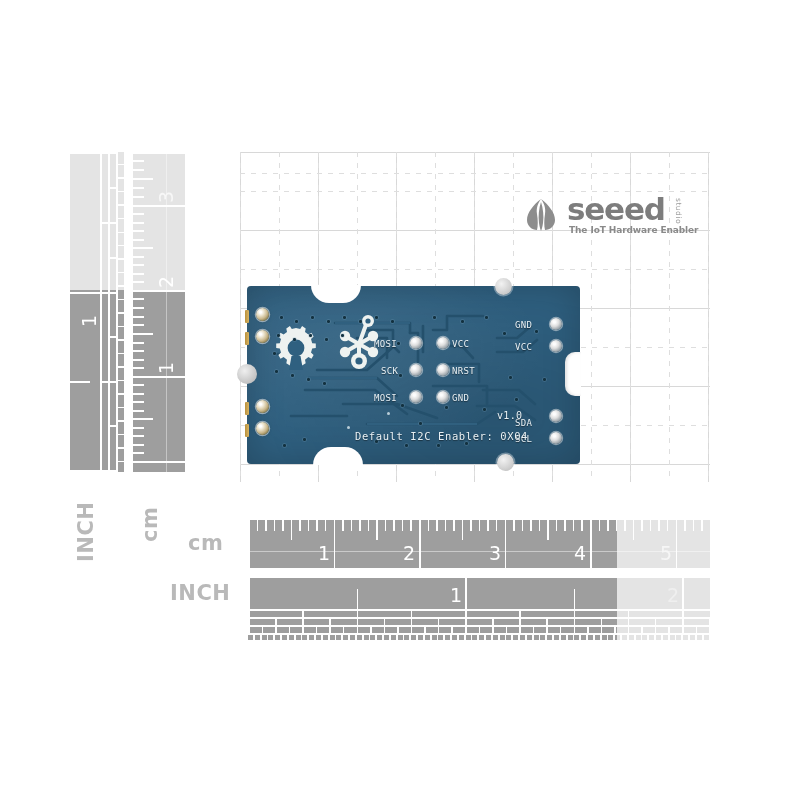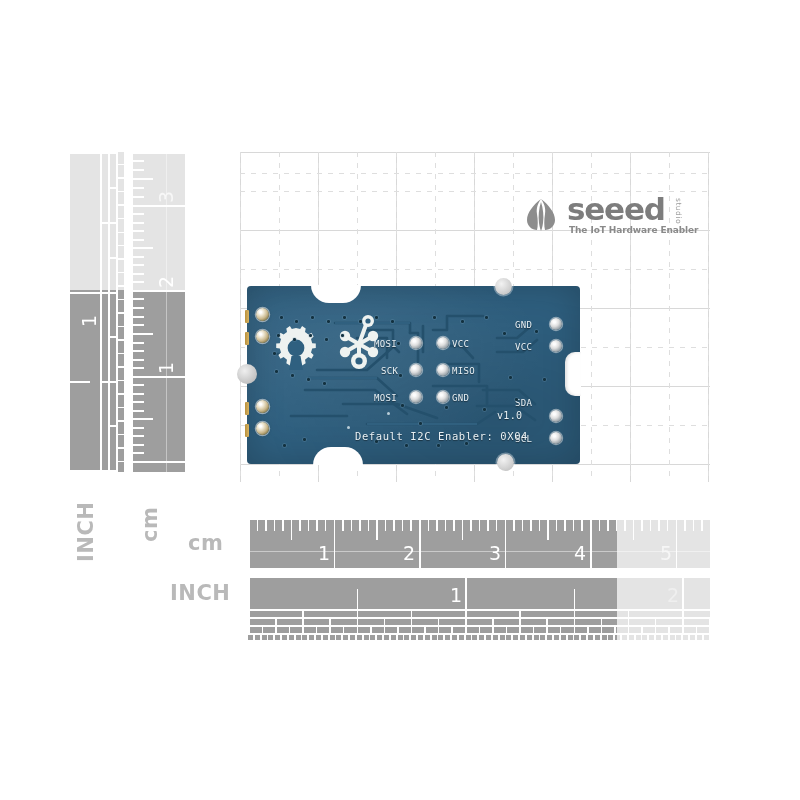--- a/index.html
+++ b/index.html
@@ -282,32 +282,32 @@
   <div class="pad-sm" style="left:163px;top:51px;"></div>
   <div class="pad-sm" style="left:190px;top:51px;"></div>
   <div class="pad-sm" style="left:163px;top:78px;"></div>
   <div class="pad-sm" style="left:190px;top:78px;"></div>
   <div class="pad-sm" style="left:163px;top:105px;"></div>
   <div class="pad-sm" style="left:190px;top:105px;"></div>
 
   <div class="silk silk-pin" style="left:127px;top:53px;">MOSI</div>
   <div class="silk silk-pin" style="left:205px;top:53px;">VCC</div>
   <div class="silk silk-pin" style="left:134px;top:80px;">SCK</div>
-  <div class="silk silk-pin" style="left:205px;top:80px;">MISO</div>
+  <div class="silk silk-pin" style="left:205px;top:80px;">NRST</div>
   <div class="silk silk-pin" style="left:127px;top:107px;">MOSI</div>
   <div class="silk silk-pin" style="left:205px;top:107px;">GND</div>
 
   <div class="pad-sm" style="left:303px;top:32px;"></div>
   <div class="pad-sm" style="left:303px;top:54px;"></div>
   <div class="pad-sm" style="left:303px;top:124px;"></div>
   <div class="pad-sm" style="left:303px;top:146px;"></div>
 
   <div class="silk silk-pin" style="left:268px;top:34px;">GND</div>
   <div class="silk silk-pin" style="left:268px;top:56px;">VCC</div>
-  <div class="silk silk-pin" style="left:268px;top:112px;">SDA</div>
+  <div class="silk silk-pin" style="left:268px;top:132px;">SDA</div>
   <div class="silk silk-pin" style="left:268px;top:148px;">SCL</div>
 
   <div class="silk silk-ver" style="left:250px;top:124px;">v1.0</div>
   <div class="silk silk-sub" style="left:108px;top:144px;">Default I2C Enabler: 0X04</div>
 
   <div class="via" style="left:33px;top:30px;"></div>
   <div class="via" style="left:48px;top:34px;"></div>
   <div class="via" style="left:64px;top:30px;"></div>
   <div class="via" style="left:80px;top:34px;"></div>
   <div class="via" style="left:96px;top:30px;"></div>

